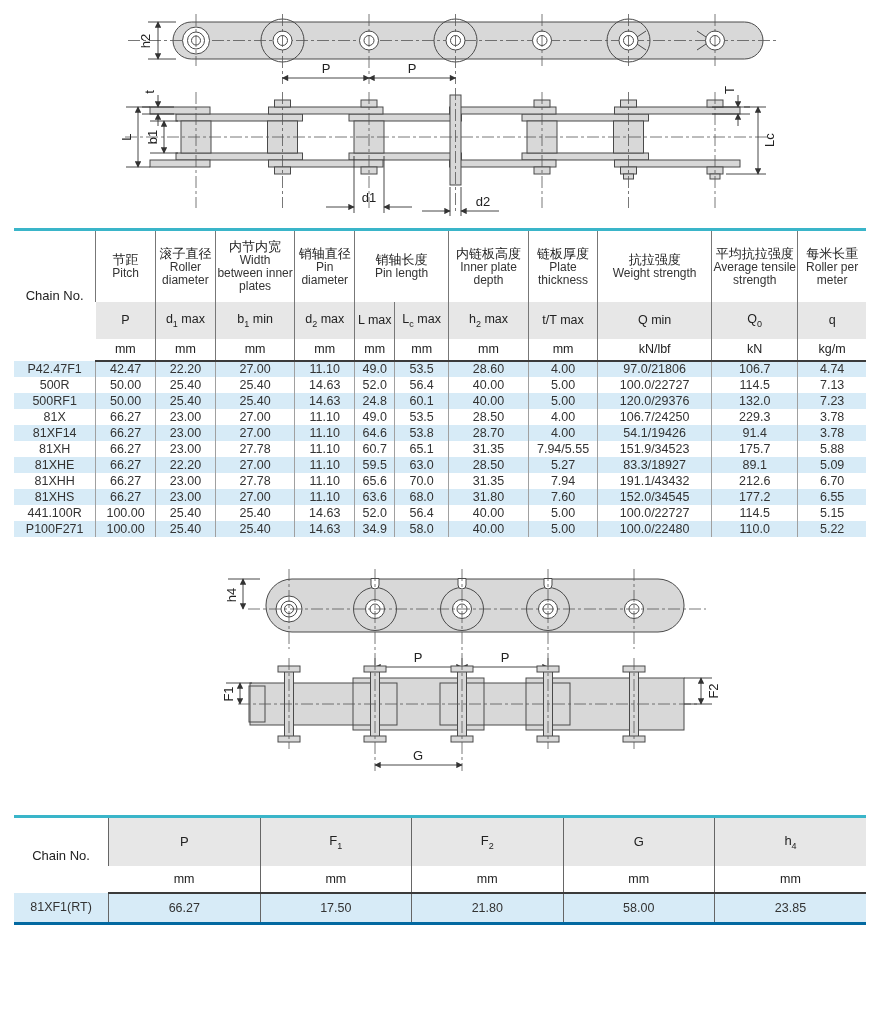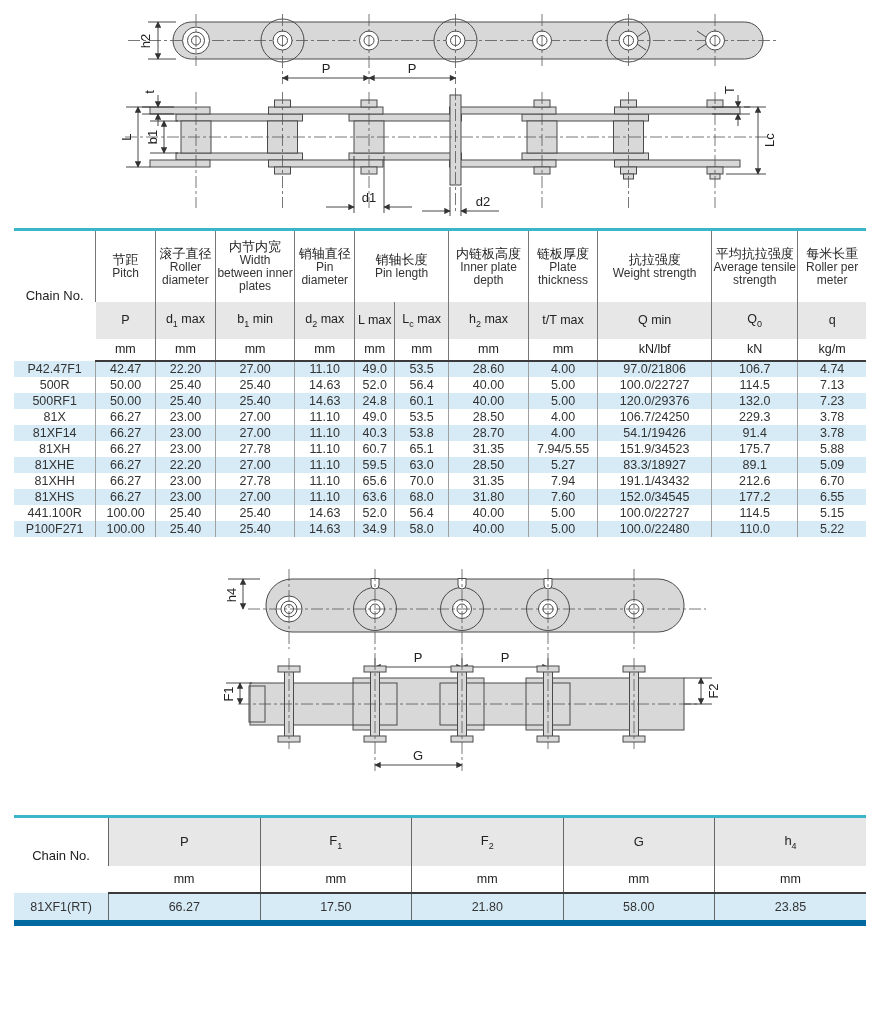--- a/index.html
+++ b/index.html
@@ -35,21 +35,21 @@
   .dim{border-top:3px solid #3ab5c9;margin-top:25px;}
   .dim th,.dim td{border-left:1px solid #666;text-align:center;vertical-align:middle;
     padding:0;font-weight:normal;}
   .dim th:first-child,.dim td:first-child{border-left:none;}
   .dim tr.dnames{height:50px;}
   .dim tr.dnames th{background:#e7e7e7;font-size:13px;color:#222;}
   .dim tr.dnames th.chain-hd2{background:#fff;}
   .dim tr.dunits{height:27px;}
   .dim tr.dunits th{font-size:12.5px;color:#222;border-bottom:2px solid #3b3b3b;}
   .dim tbody tr{height:30px;}
-  .dim tbody td{font-size:12.5px;color:#333;background:#d7ebf7;border-bottom:6px solid #0369a1;}
+  .dim tbody td{font-size:12.5px;color:#333;background:#d7ebf7;border-bottom:3px solid #0369a1;}
   .d2wrap{margin-top:18px;}
 </style>
 </head>
 <body>
 
 <svg class="gph" width="880" height="222" viewBox="0 0 880 222">
   <defs>
     <marker id="ar1" viewBox="0 0 10 10" refX="9" refY="5" markerWidth="9" markerHeight="7" orient="auto-start-reverse">
         <path d="M0,0 L10,5 L0,10 z" fill="#333"></path>
       </marker>
@@ -333,21 +333,21 @@
         <td>106.7/24250</td>
         <td>229.3</td>
         <td>3.78</td>
       </tr>
       <tr>
         <td class="chain-cell">81XF14</td>
         <td>66.27</td>
         <td>23.00</td>
         <td>27.00</td>
         <td>11.10</td>
-        <td>40.3</td>
+        <td>64.6</td>
         <td>53.8</td>
         <td>28.70</td>
         <td>4.00</td>
         <td>54.1/19426</td>
         <td>91.4</td>
         <td>3.78</td>
       </tr>
       <tr>
         <td class="chain-cell">81XH</td>
         <td>66.27</td>

